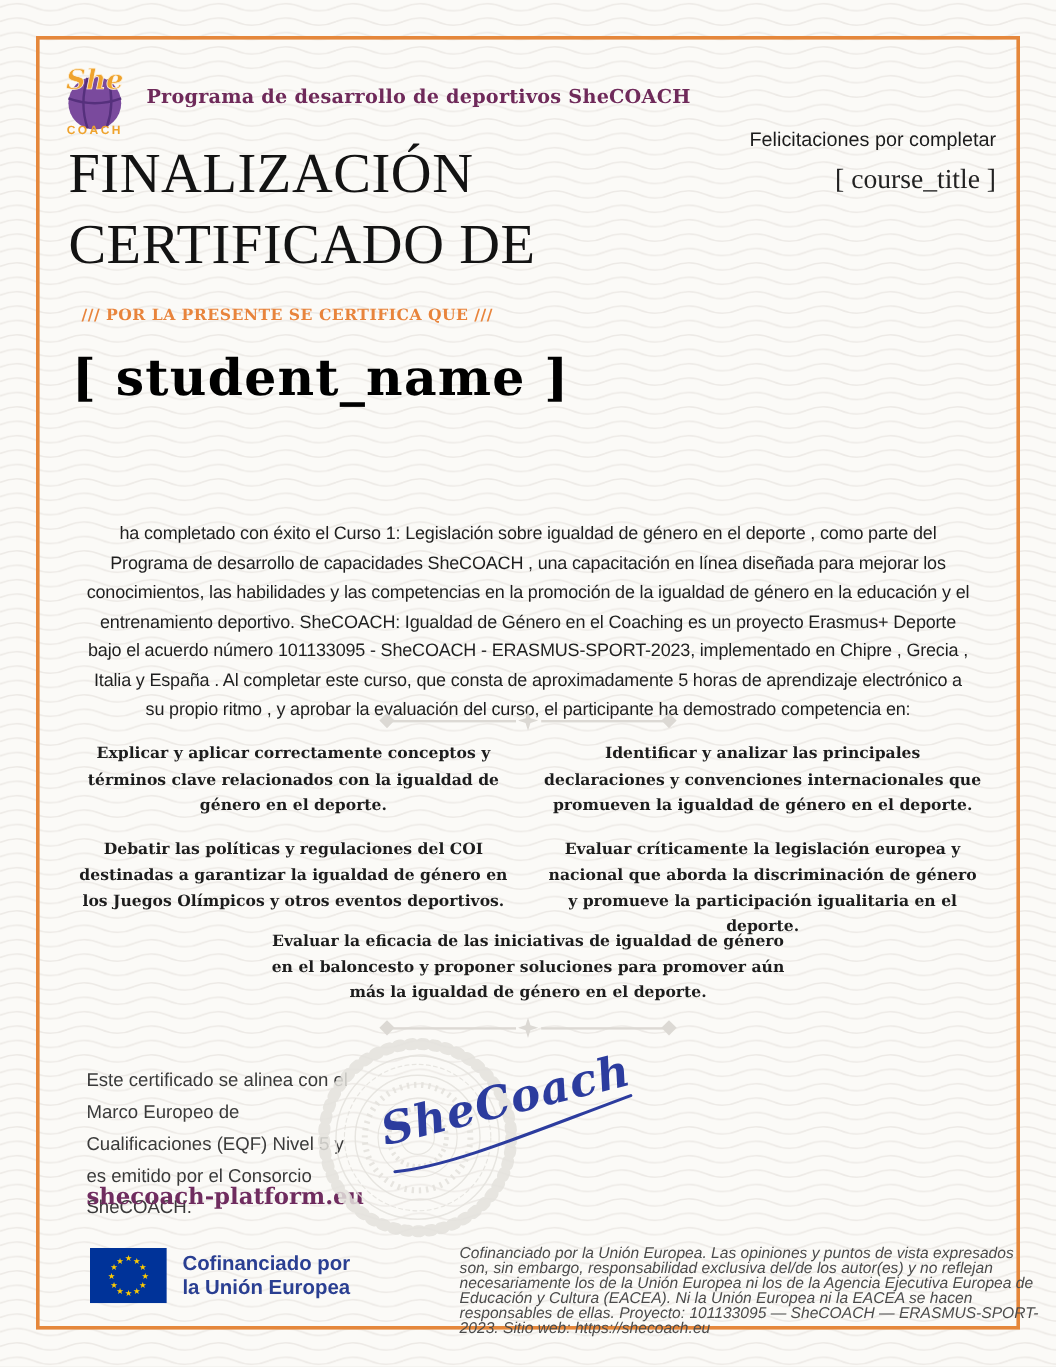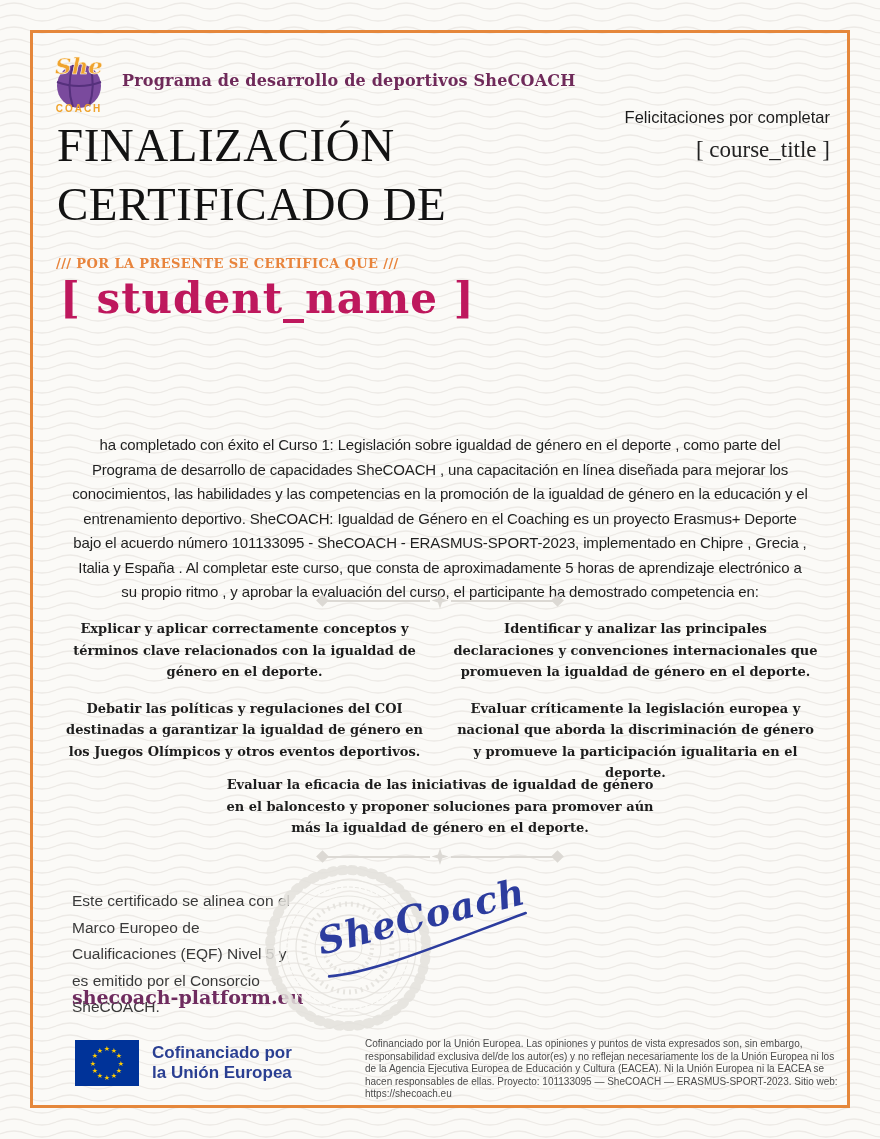--- a/index.html
+++ b/index.html
@@ -28,28 +28,28 @@
     font-family:"Liberation Serif", serif; font-size:47px; line-height:59px;
     color:#131313; letter-spacing:.5px;
   }
   .congrats { position:absolute; right:50px; top:108px; text-align:right; }
   .congrats .felicit { font-size:16.5px; color:#1c1c1c; }
   .congrats .course {
     margin-top:10px; font-family:"Liberation Serif", serif; font-size:23px; color:#222;
   }
 
   .certify-label {
-    position:absolute; left:56px; top:256px;
+    position:absolute; left:68px; top:256px;
     font-family:"DejaVu Serif", serif; font-weight:bold; font-size:13px;
     color:#e8843c; letter-spacing:.4px;
   }
   .student-name {
-    position:absolute; left:60px; top:274px;
+    position:absolute; left:60px; top:290px;
     font-family:"DejaVu Serif", serif; font-weight:bold; font-size:42px;
-    color:#be185d; letter-spacing:1px;
+    color:#000000; letter-spacing:1px;
   }
 
   .body-par {
     position:absolute; left:70px; top:433px; width:740px;
     font-size:15px; line-height:24.5px; text-align:center; color:#1f1f1f;
     letter-spacing:-0.15px;
   }
 
   
   .divider { position:absolute; left:318px; width:244px; display:flex; align-items:center; }
@@ -104,22 +104,22 @@
   }
   .meta .meta-value.last { margin-bottom:0; }
 
   
   .eu-flag { position:absolute; left:75px; top:1040px; }
   .eu-label {
     position:absolute; left:152px; top:1043px;
     font-size:17px; line-height:20px; font-weight:bold; color:#2a3f92;
   }
   .disclaimer {
-    position:absolute; left:365px; top:1038px; width:483px;
-    font-size:10px; line-height:12.6px; color:#4b4b4b;
+    position:absolute; left:383px; top:1038px; width:483px;
+    font-size:13px; line-height:12.6px; color:#4b4b4b;font-style:italic;
   }
 </style>
 </head>
 <body>
 
 <div class="page">
 
   <svg class="waves" width="880" height="1139" aria-hidden="true">
     <defs>
       <pattern id="wavep" width="56" height="12" patternUnits="userSpaceOnUse">

